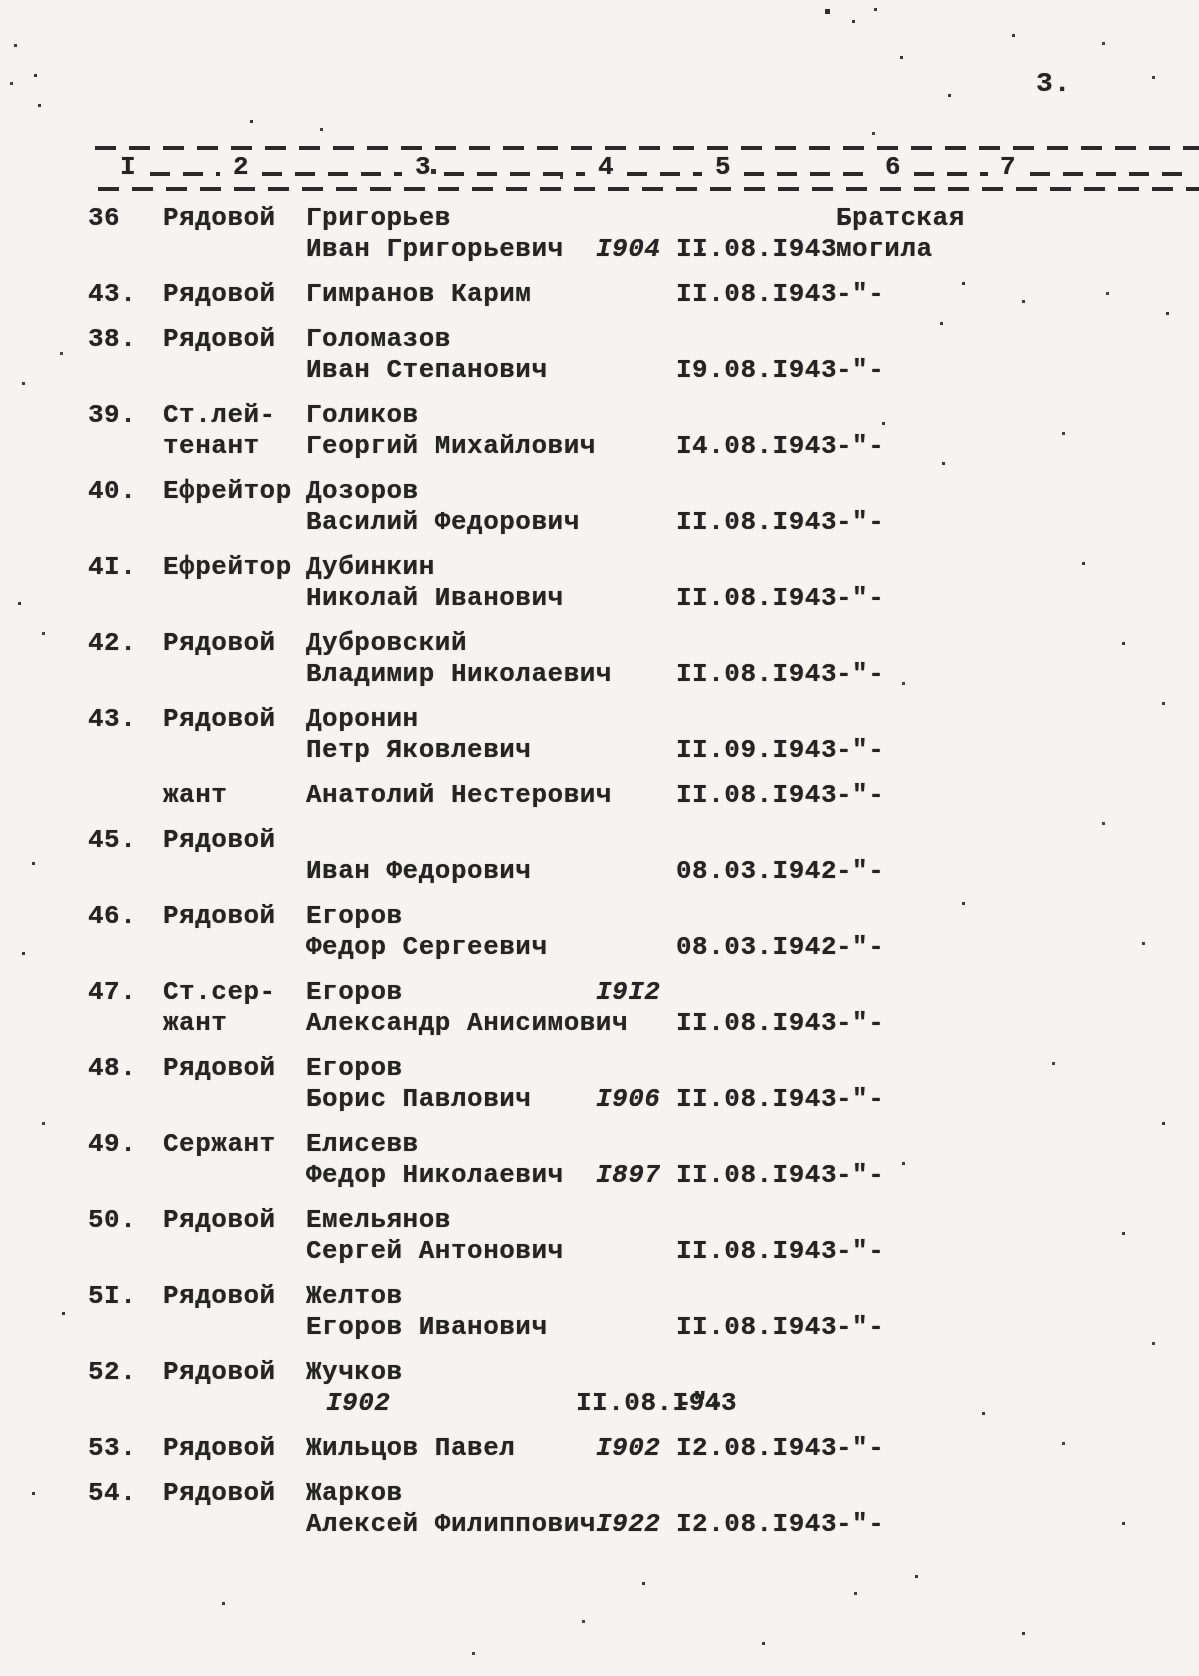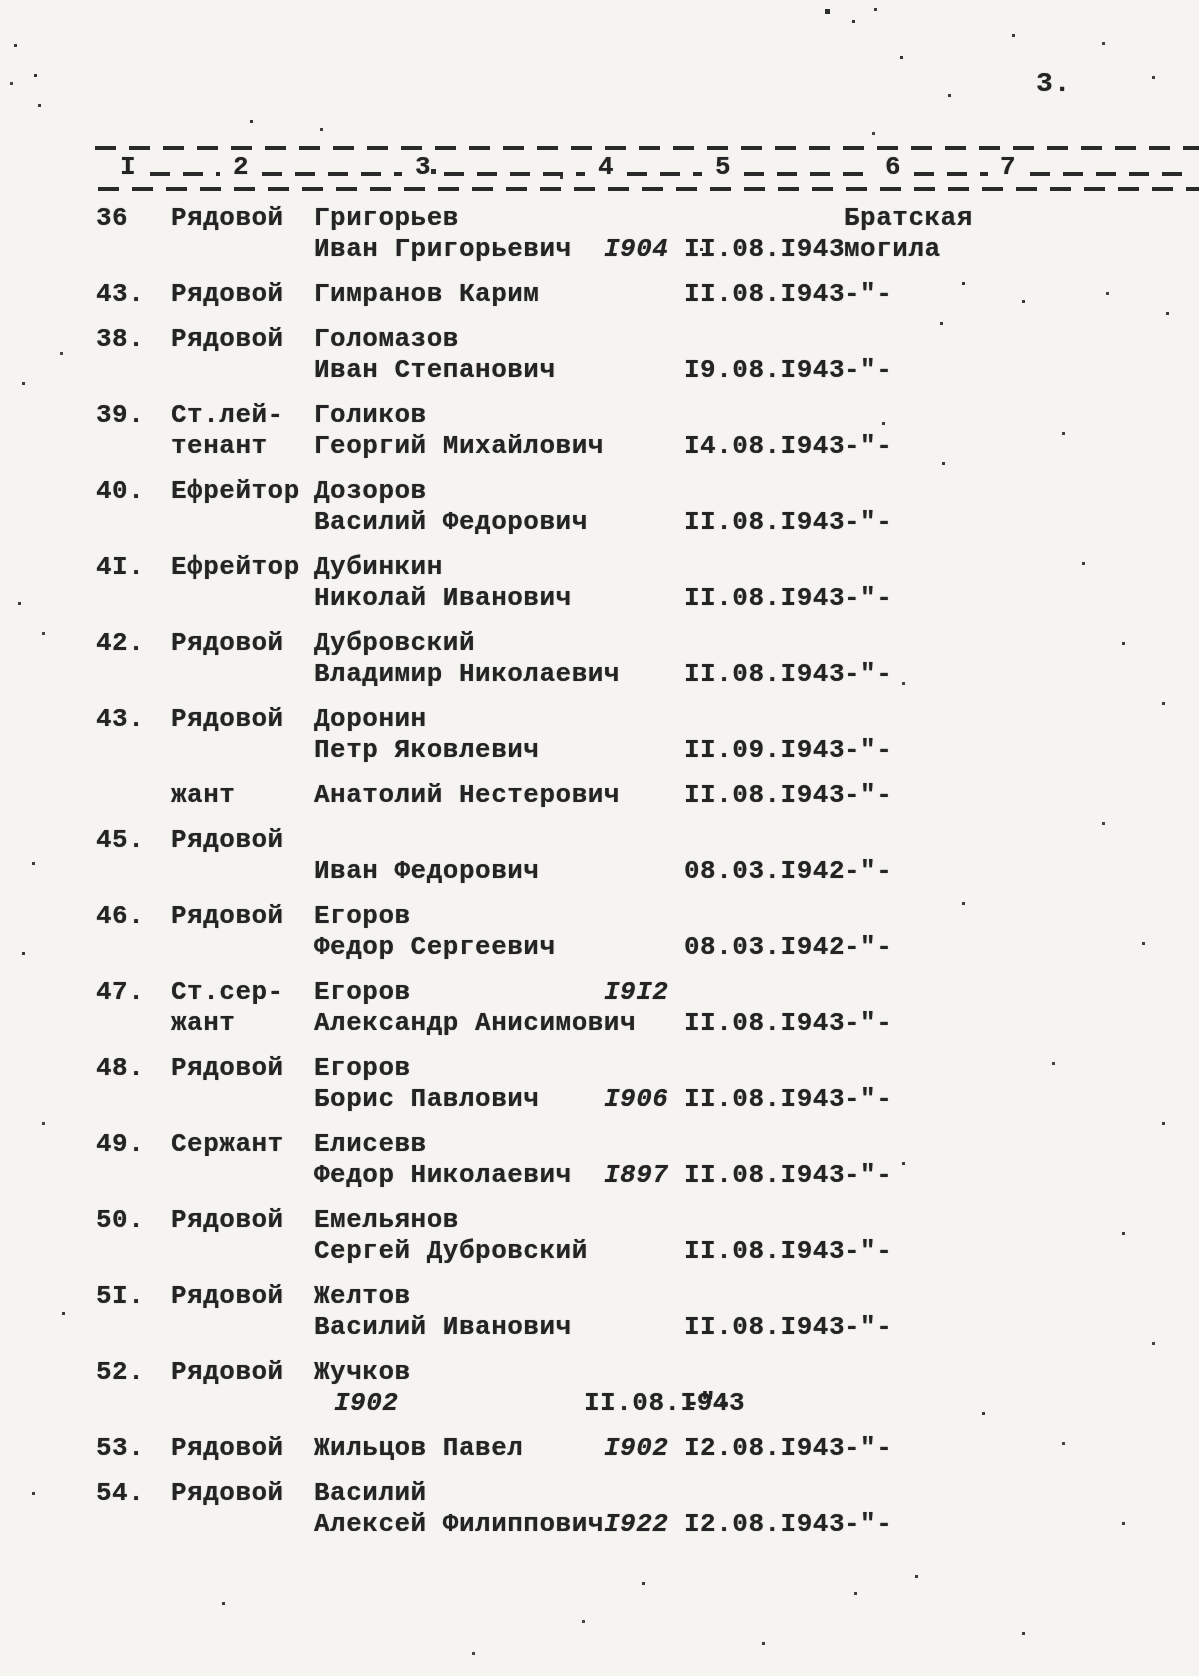--- a/index.html
+++ b/index.html
@@ -31,21 +31,20 @@
   }
   .rows{position:absolute;left:0;top:203px;width:1199px;}
   .trow{margin-bottom:14px;}
   .tline{
     display:grid;
     grid-template-columns:75px 143px 270px 100px 160px 200px;
     padding-left:88px;
     height:31px;line-height:31px;
     font-size:26px;letter-spacing:.5px;
     white-space:nowrap;
-    margin-left:8px;
   }
   .c{overflow:visible;}
   .c-year{padding-left:20px;font-style:italic;}
   .noise{position:absolute;top:0;left:0;width:3px;height:3px;background:transparent;
     box-shadow:
       14px 44px 0 0 #3c3c3c, 34px 74px 0 0 #333, 10px 82px 0 0 #444, 38px 104px 0 0 #3a3a3a,
       826px 10px 0 1px #2e2e2e, 852px 20px 0 0 #333, 874px 8px 0 0 #3d3d3d, 900px 56px 0 0 #343434,
       1012px 34px 0 0 #383838, 1102px 42px 0 0 #424242, 948px 94px 0 0 #393939, 1152px 76px 0 0 #404040,
       250px 120px 0 0 #353535, 320px 128px 0 0 #3e3e3e, 432px 170px 0 1px #303030, 560px 176px 0 0 #393939,
       872px 132px 0 0 #424242, 700px 248px 0 0 #373737, 962px 282px 0 0 #343434, 1022px 300px 0 0 #3c3c3c,
@@ -346,40 +345,40 @@
       <span class="c c-num">50.</span>
       <span class="c c-rank">Рядовой</span>
       <span class="c c-name">Емельянов</span>
       <span class="c c-year"></span>
       <span class="c c-date"></span>
       <span class="c c-burial"></span>
     </div>
     <div class="tline l2">
       <span class="c c-num"></span>
       <span class="c c-rank"></span>
-      <span class="c c-name">Сергей Дубровский</span>
+      <span class="c c-name">Сергей Антонович</span>
       <span class="c c-year"></span>
       <span class="c c-date">II.08.I943</span>
       <span class="c c-burial">-"-</span>
     </div>
   </div>
 
   <div class="trow">
     <div class="tline l1">
       <span class="c c-num">5I.</span>
       <span class="c c-rank">Рядовой</span>
       <span class="c c-name">Желтов</span>
       <span class="c c-year"></span>
       <span class="c c-date"></span>
       <span class="c c-burial"></span>
     </div>
     <div class="tline l2">
       <span class="c c-num"></span>
       <span class="c c-rank"></span>
-      <span class="c c-name">Василий Иванович</span>
+      <span class="c c-name">Егоров Иванович</span>
       <span class="c c-year"></span>
       <span class="c c-date">II.08.I943</span>
       <span class="c c-burial">-"-</span>
     </div>
   </div>
 
   <div class="trow">
     <div class="tline l1">
       <span class="c c-num">52.</span>
       <span class="c c-rank">Рядовой</span>
@@ -406,21 +405,21 @@
       <span class="c c-date">I2.08.I943</span>
       <span class="c c-burial">-"-</span>
     </div>
 
   </div>
 
   <div class="trow">
     <div class="tline l1">
       <span class="c c-num">54.</span>
       <span class="c c-rank">Рядовой</span>
-      <span class="c c-name">Василий</span>
+      <span class="c c-name">Жарков</span>
       <span class="c c-year"></span>
       <span class="c c-date"></span>
       <span class="c c-burial"></span>
     </div>
     <div class="tline l2">
       <span class="c c-num"></span>
       <span class="c c-rank"></span>
       <span class="c c-name">Алексей Филиппович</span>
       <span class="c c-year">I922</span>
       <span class="c c-date">I2.08.I943</span>

